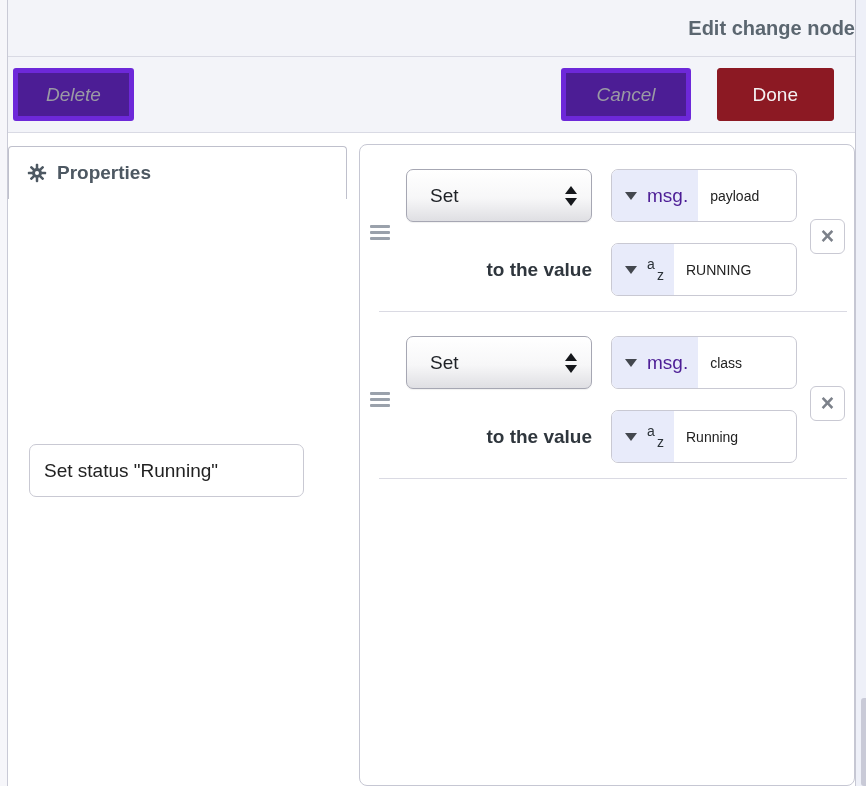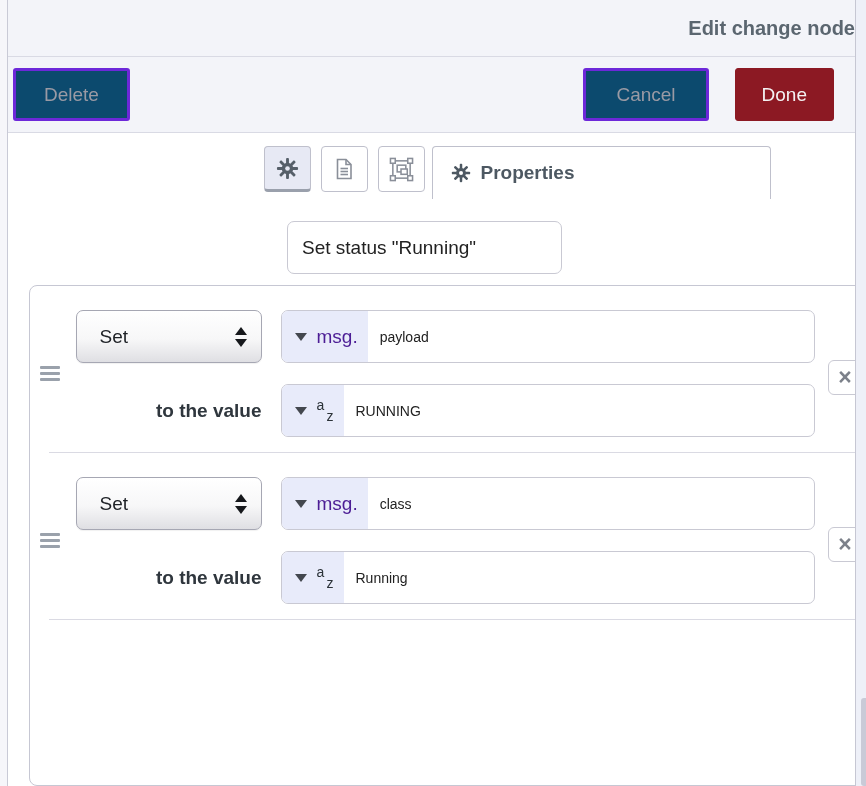--- a/index.html
+++ b/index.html
@@ -32,27 +32,27 @@
 
   
   .tray-toolbar {
     height: 76px; background: #f3f4f9; border-bottom: 1px solid #d9dae4;
     display: flex; align-items: center; padding: 0 21px 0 5px; flex: 0 0 auto;
   }
   .btn {
     height: 53px; font-size: 19px; border-radius: 3px; cursor: pointer;
     font-family: inherit; display: inline-flex; align-items: center; justify-content: center;
   }
-  .btn-plain { background: #0c4a6e; border: 3px solid #6d28d9; color: #9a9aa4; padding: 0 28px; }
+  .btn-plain { background: #4c1d95; border: 5px solid #6d28d9; color: #9a9aa4; padding: 0 28px; font-style: italic; }
   .toolbar-spacer { flex: 1; }
   .btn-cancel { padding: 4px 30px; margin-right: 26px; }
-  .btn-done { background: #8C1923; border: 1px solid #8C1923; color: #f4f2f3; padding: 0 26px; }
-
-  
-  .tray-body { flex: 1; background: #fff; display: flex; flex-direction: column; overflow: hidden; align-items: center; }
+  .btn-done { background: #8C1923; border: 1px solid #8C1923; color: #f4f2f3; padding: 0 35px; }
+
+  
+  .tray-body { flex: 1; background: #fff; display: flex; flex-direction: row; overflow: hidden; }
 
   
   .tab-row { position: relative; height: 66px; border-bottom: 1px solid #bfc0cc; flex: 0 0 auto; }
   .tab-active {
     position: absolute; left: 0; top: 13px; bottom: -1px; width: 339px;
     background: #fff; border: 1px solid #bfc0cc; border-bottom: none;
     border-radius: 4px 4px 0 0;
     display: flex; align-items: center; gap: 10px; padding-left: 18px; cursor: pointer;
   }
   .tab-label { font-size: 19px; font-weight: bold; color: #4d5862; }
@@ -67,21 +67,21 @@
   .name-row { display: flex; align-items: center; margin: 22px 35px 0 21px; flex: 0 0 auto; }
   .field-label { display: flex; align-items: center; gap: 9px; width: 185px; font-size: 19px; color: #2f363d; }
   .name-input {
     flex: 1; height: 53px; border: 1px solid #c9c9d3; border-radius: 7px;
     font-size: 19px; color: #222; padding: 0 14px; outline: none; font-family: inherit; background: #fff;
   }
 
   
   .rules-label { display: flex; align-items: center; gap: 9px; margin: 28px 0 0 21px; font-size: 19px; color: #2f363d; flex: 0 0 auto; }
   .rules-container {
-    margin: 11px 0 0 38px; width: 844px; flex: 1;
+    margin: 11px 0 0 20px; width: 844px; flex: 1;
     border: 1px solid #c6c7d3; border-radius: 8px; overflow: hidden;
   }
   .rule { position: relative; padding: 24px 57px 16px 46px; }
   .rule::after {
     content: ""; position: absolute; bottom: 0; left: 19px; right: 7px;
     border-bottom: 1px solid #dadae3;
   }
   .rule-row1 { display: flex; margin-bottom: 21px; }
   .rule-row2 { display: flex; align-items: center; }
   .to-label { width: 186px; margin-right: 19px; text-align: right; font-size: 19px; color: #2f363d; font-weight: bold; }

